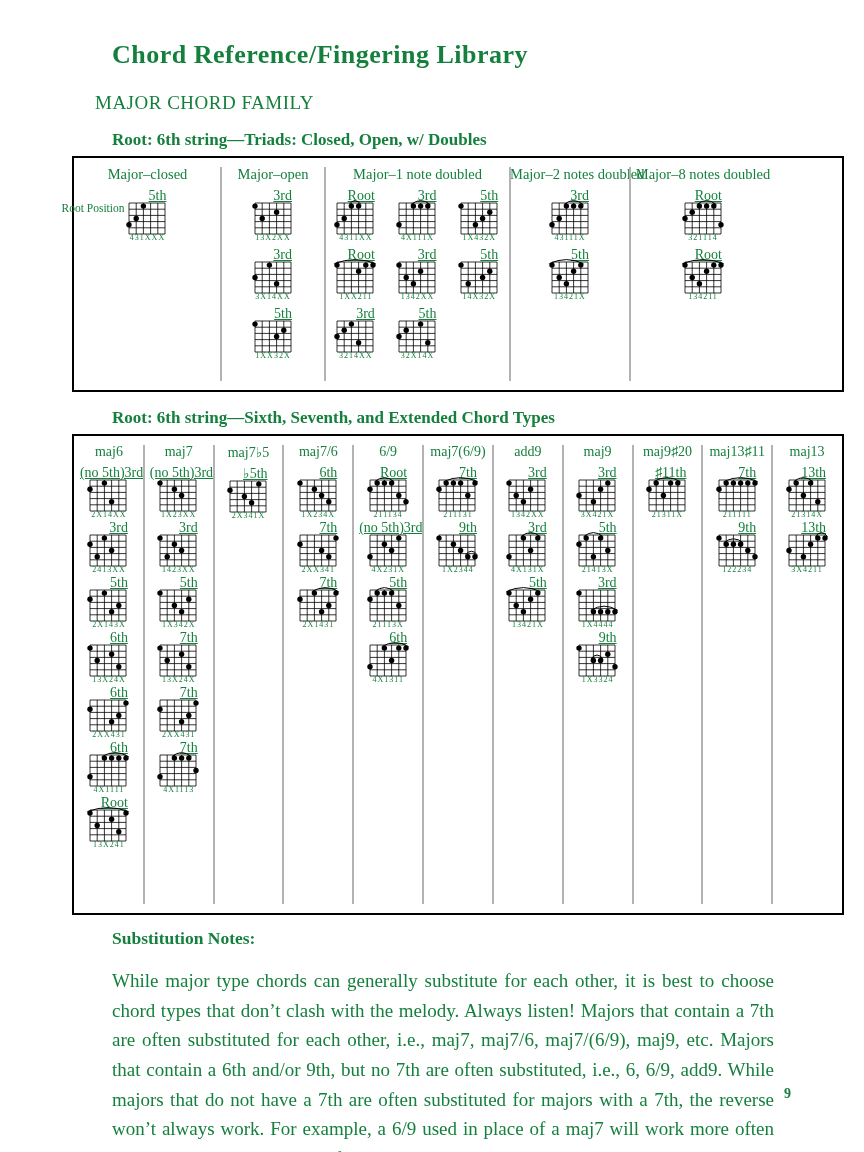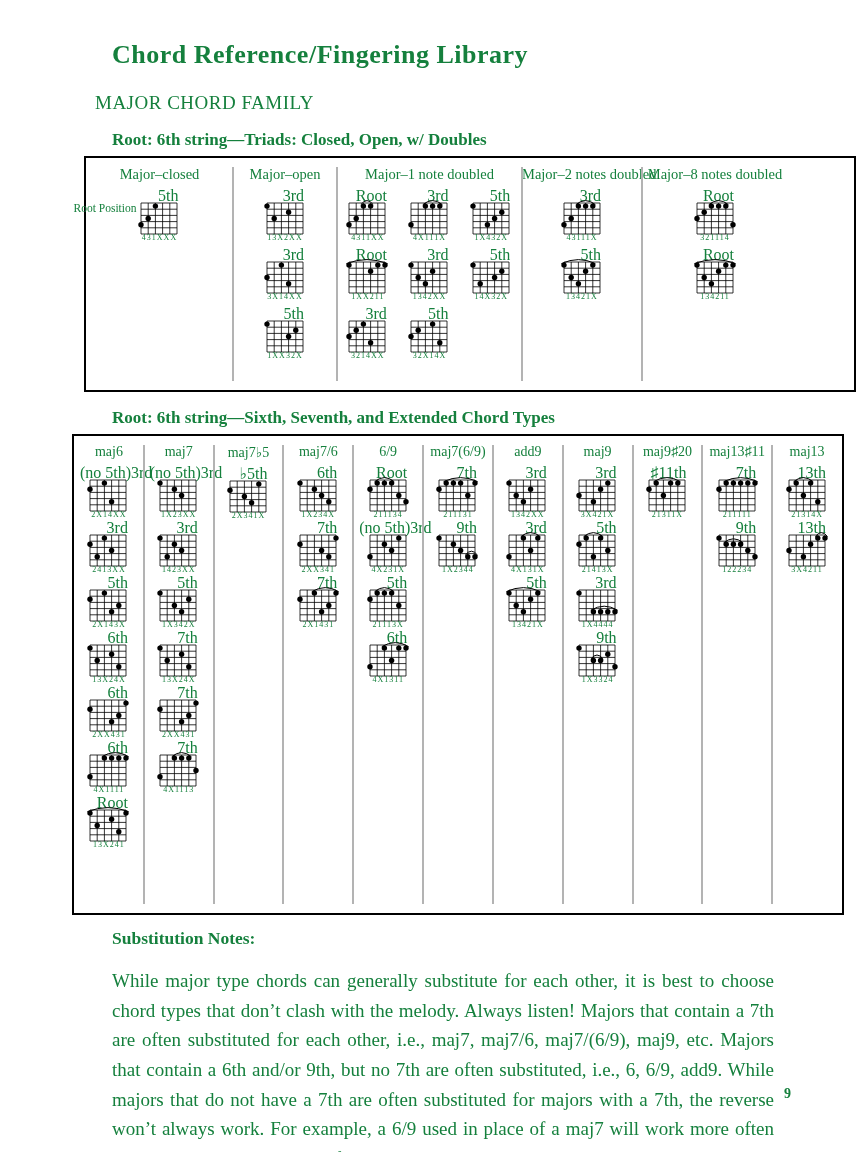--- a/index.html
+++ b/index.html
@@ -5,36 +5,36 @@
   html,body{margin:0;padding:0;background:#fff;}
   .page{position:relative;width:864px;height:1152px;background:#fff;overflow:hidden;
         font-family:"Liberation Serif","DejaVu Serif",serif;color:#15803d;}
   .title{position:absolute;left:112px;top:40px;margin:0;font-size:26px;font-weight:bold;letter-spacing:.5px;}
   .family{position:absolute;left:95px;top:92px;font-size:19px;letter-spacing:.5px;}
   .sec-head{position:absolute;left:112px;font-weight:bold;font-size:17px;}
   .s1{top:130px;}
   .s2{top:408px;}
   .box{position:absolute;left:72px;width:772px;border:2px solid #000;box-sizing:border-box;
        display:flex;background:#fff;}
-  .box1{top:156px;height:236px;margin-left:12px;}
+  .box1{top:156px;height:236px;}
   .box2{top:434px;height:481px;}
   .col{position:relative;flex:1;padding-top:8px;box-sizing:border-box;min-width:0;}
   .col + .col::before{content:'';position:absolute;left:-1px;top:9px;bottom:9px;width:2px;background:#b3b3b3;}
   #box1 .col:nth-child(1){width:147px;flex:none;}
   #box1 .col:nth-child(2){width:104px;flex:none;}
   #box1 .col:nth-child(3){width:185px;flex:none;}
   #box1 .col:nth-child(4){width:120px;flex:none;}
   #box1 .col:nth-child(5){width:146px;flex:none;}
   #box1 .col:nth-child(3) .cbody{display:grid;grid-template-columns:repeat(3,1fr);}
   .chead{text-align:center;font-size:14.5px;white-space:nowrap;}
   #box2 .chead{font-size:14px;}
   .cbody{display:grid;grid-template-columns:1fr;justify-items:center;margin-top:6px;row-gap:6px;}
   #box2 .cbody{row-gap:2px;}
   .chord{position:relative;width:58px;text-align:center;}
-  .clab{font-size:16px;text-align:right;white-space:nowrap;margin-bottom:-5px;padding-right:10px;line-height:13px;}
+  .clab{font-size:14px;text-align:right;white-space:nowrap;margin-bottom:-5px;padding-right:10px;line-height:13px;text-decoration:underline;}
   .grid-svg{width:43px;height:39px;display:block;margin:0 auto;}
   .grid-svg circle{fill:#000;}
   .cfing{font-size:8px;letter-spacing:1px;margin-top:-3px;white-space:nowrap;line-height:9px;}
   .side{position:absolute;right:52px;top:13px;font-size:11.5px;white-space:nowrap;}
   .notes-head{position:absolute;left:112px;top:928px;font-size:17.5px;font-weight:bold;}
   .notes-body{position:absolute;left:112px;top:966px;width:662px;margin:0;
               font-size:19px;line-height:1.56;text-align:justify;}
   .page-num{position:absolute;left:784px;top:1086px;font-size:14px;font-weight:bold;}
 </style>
 </head>

